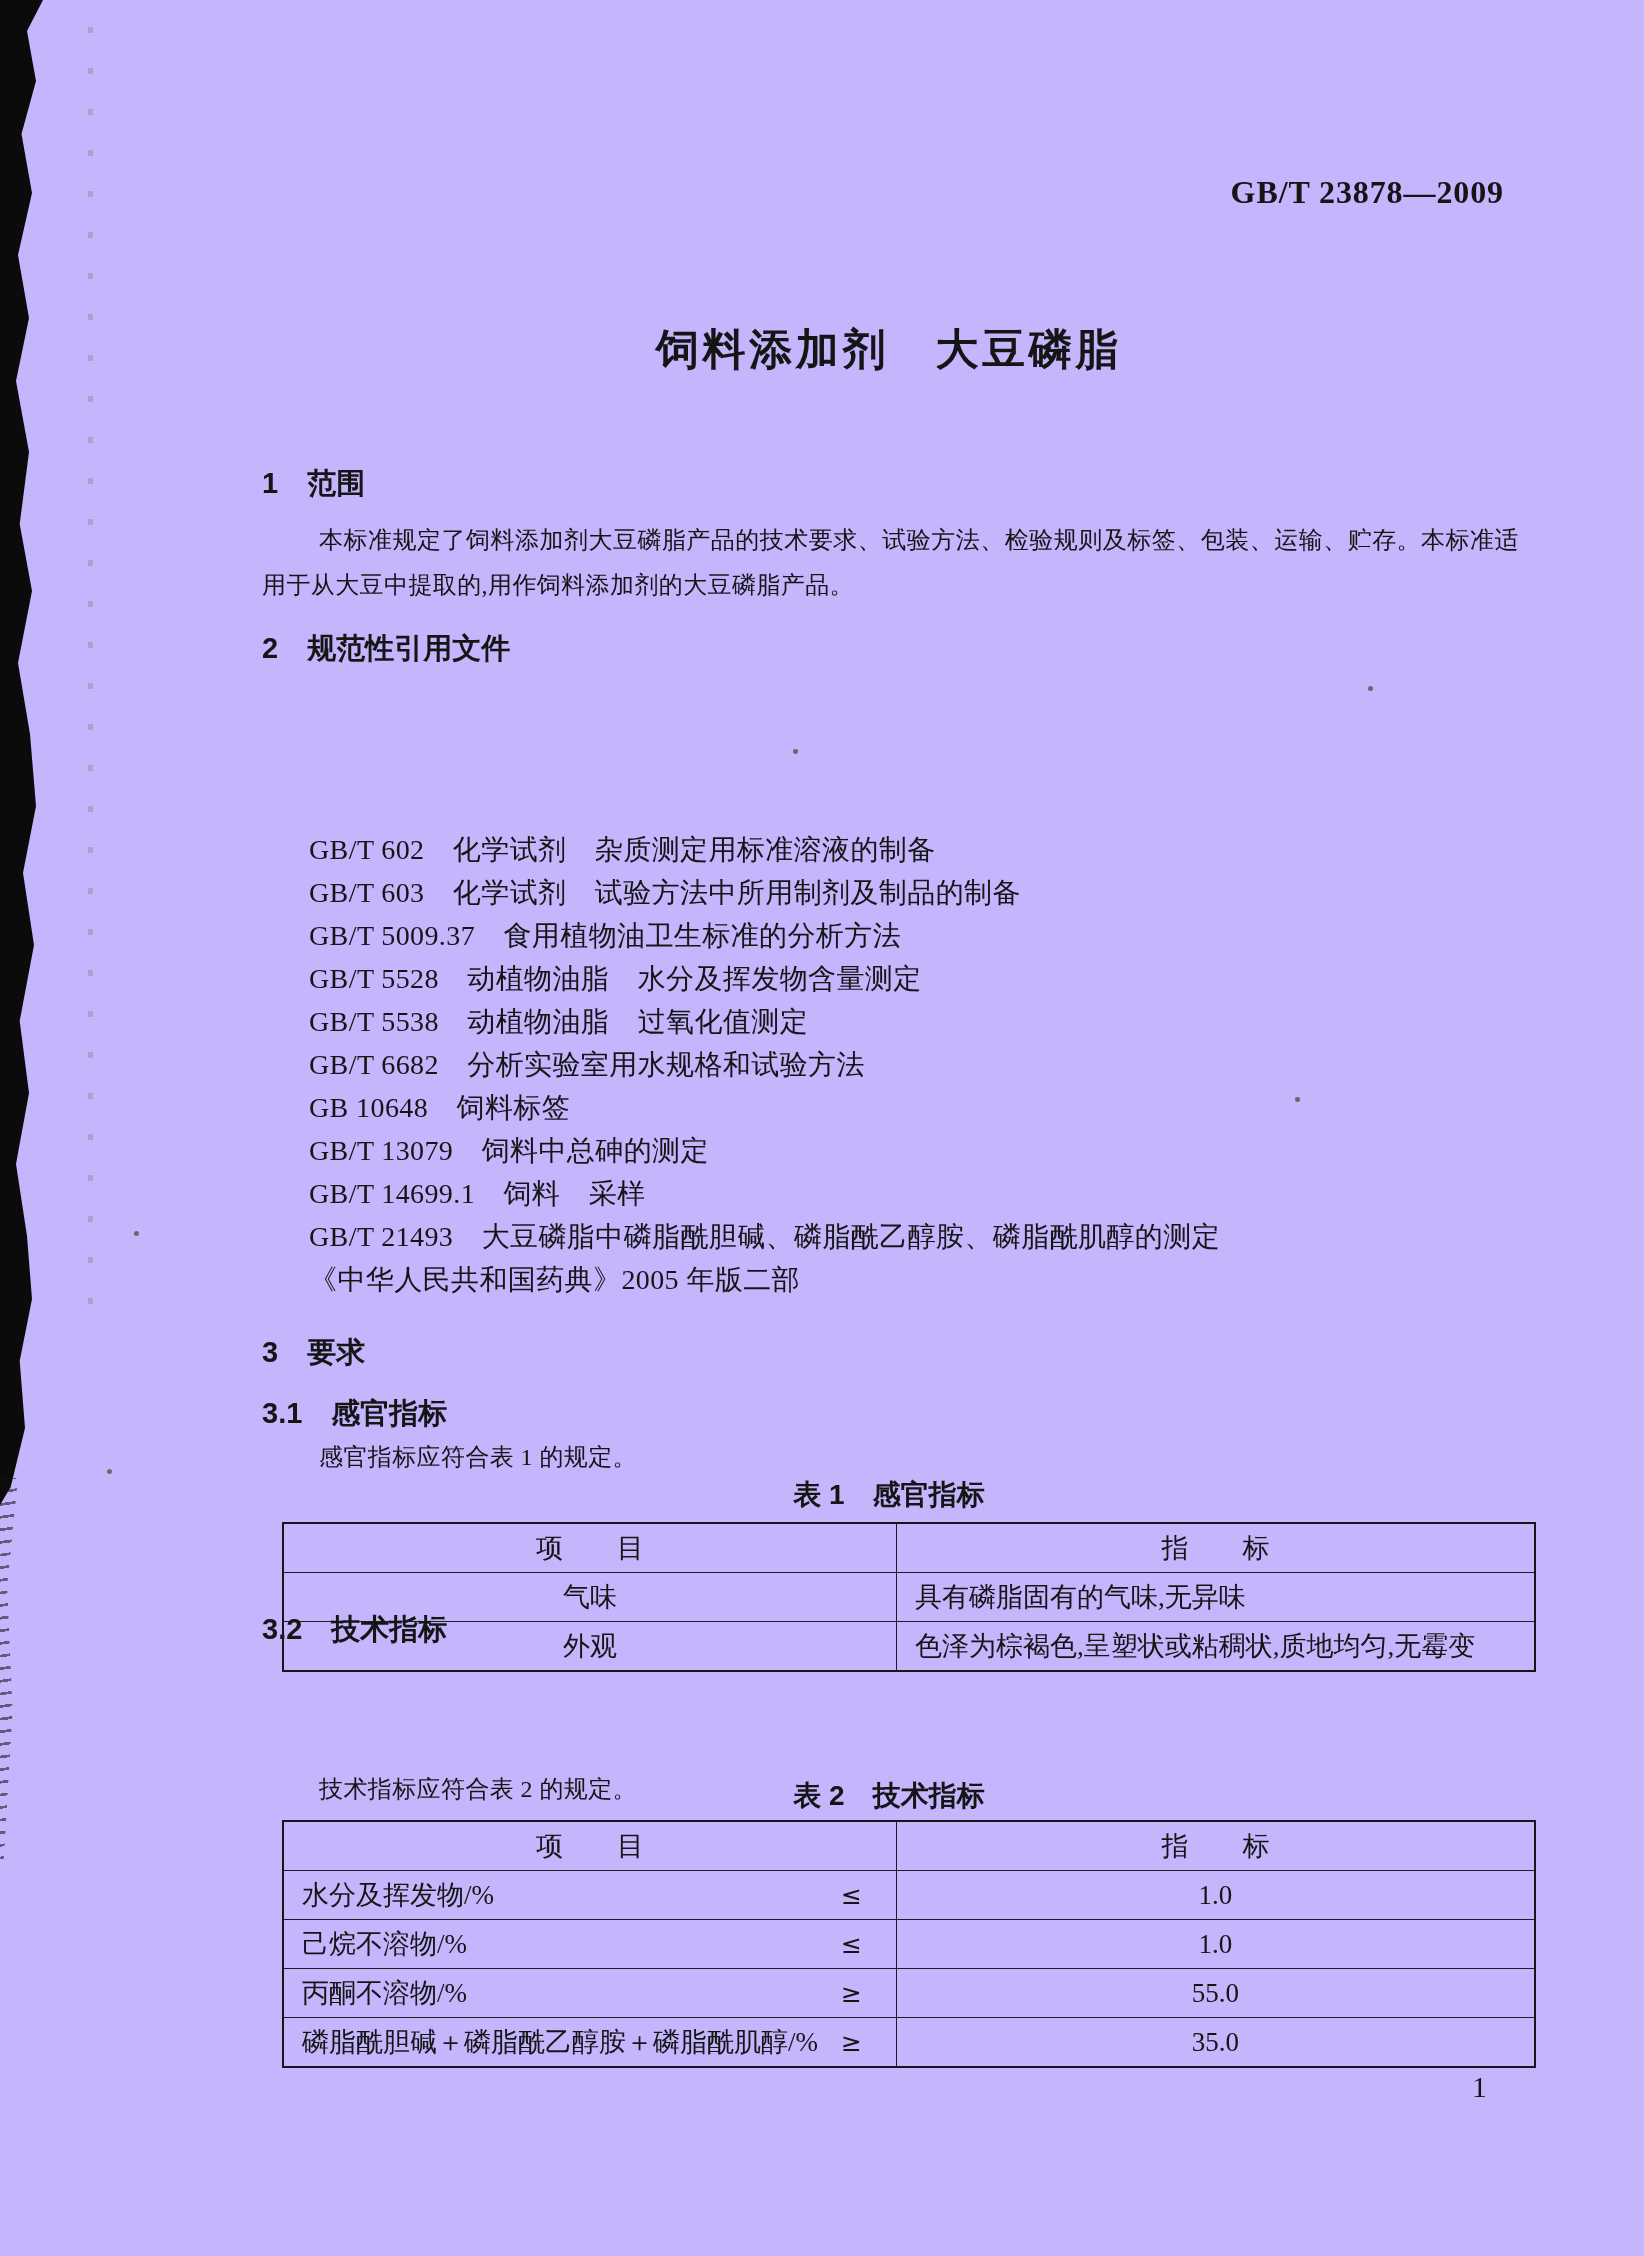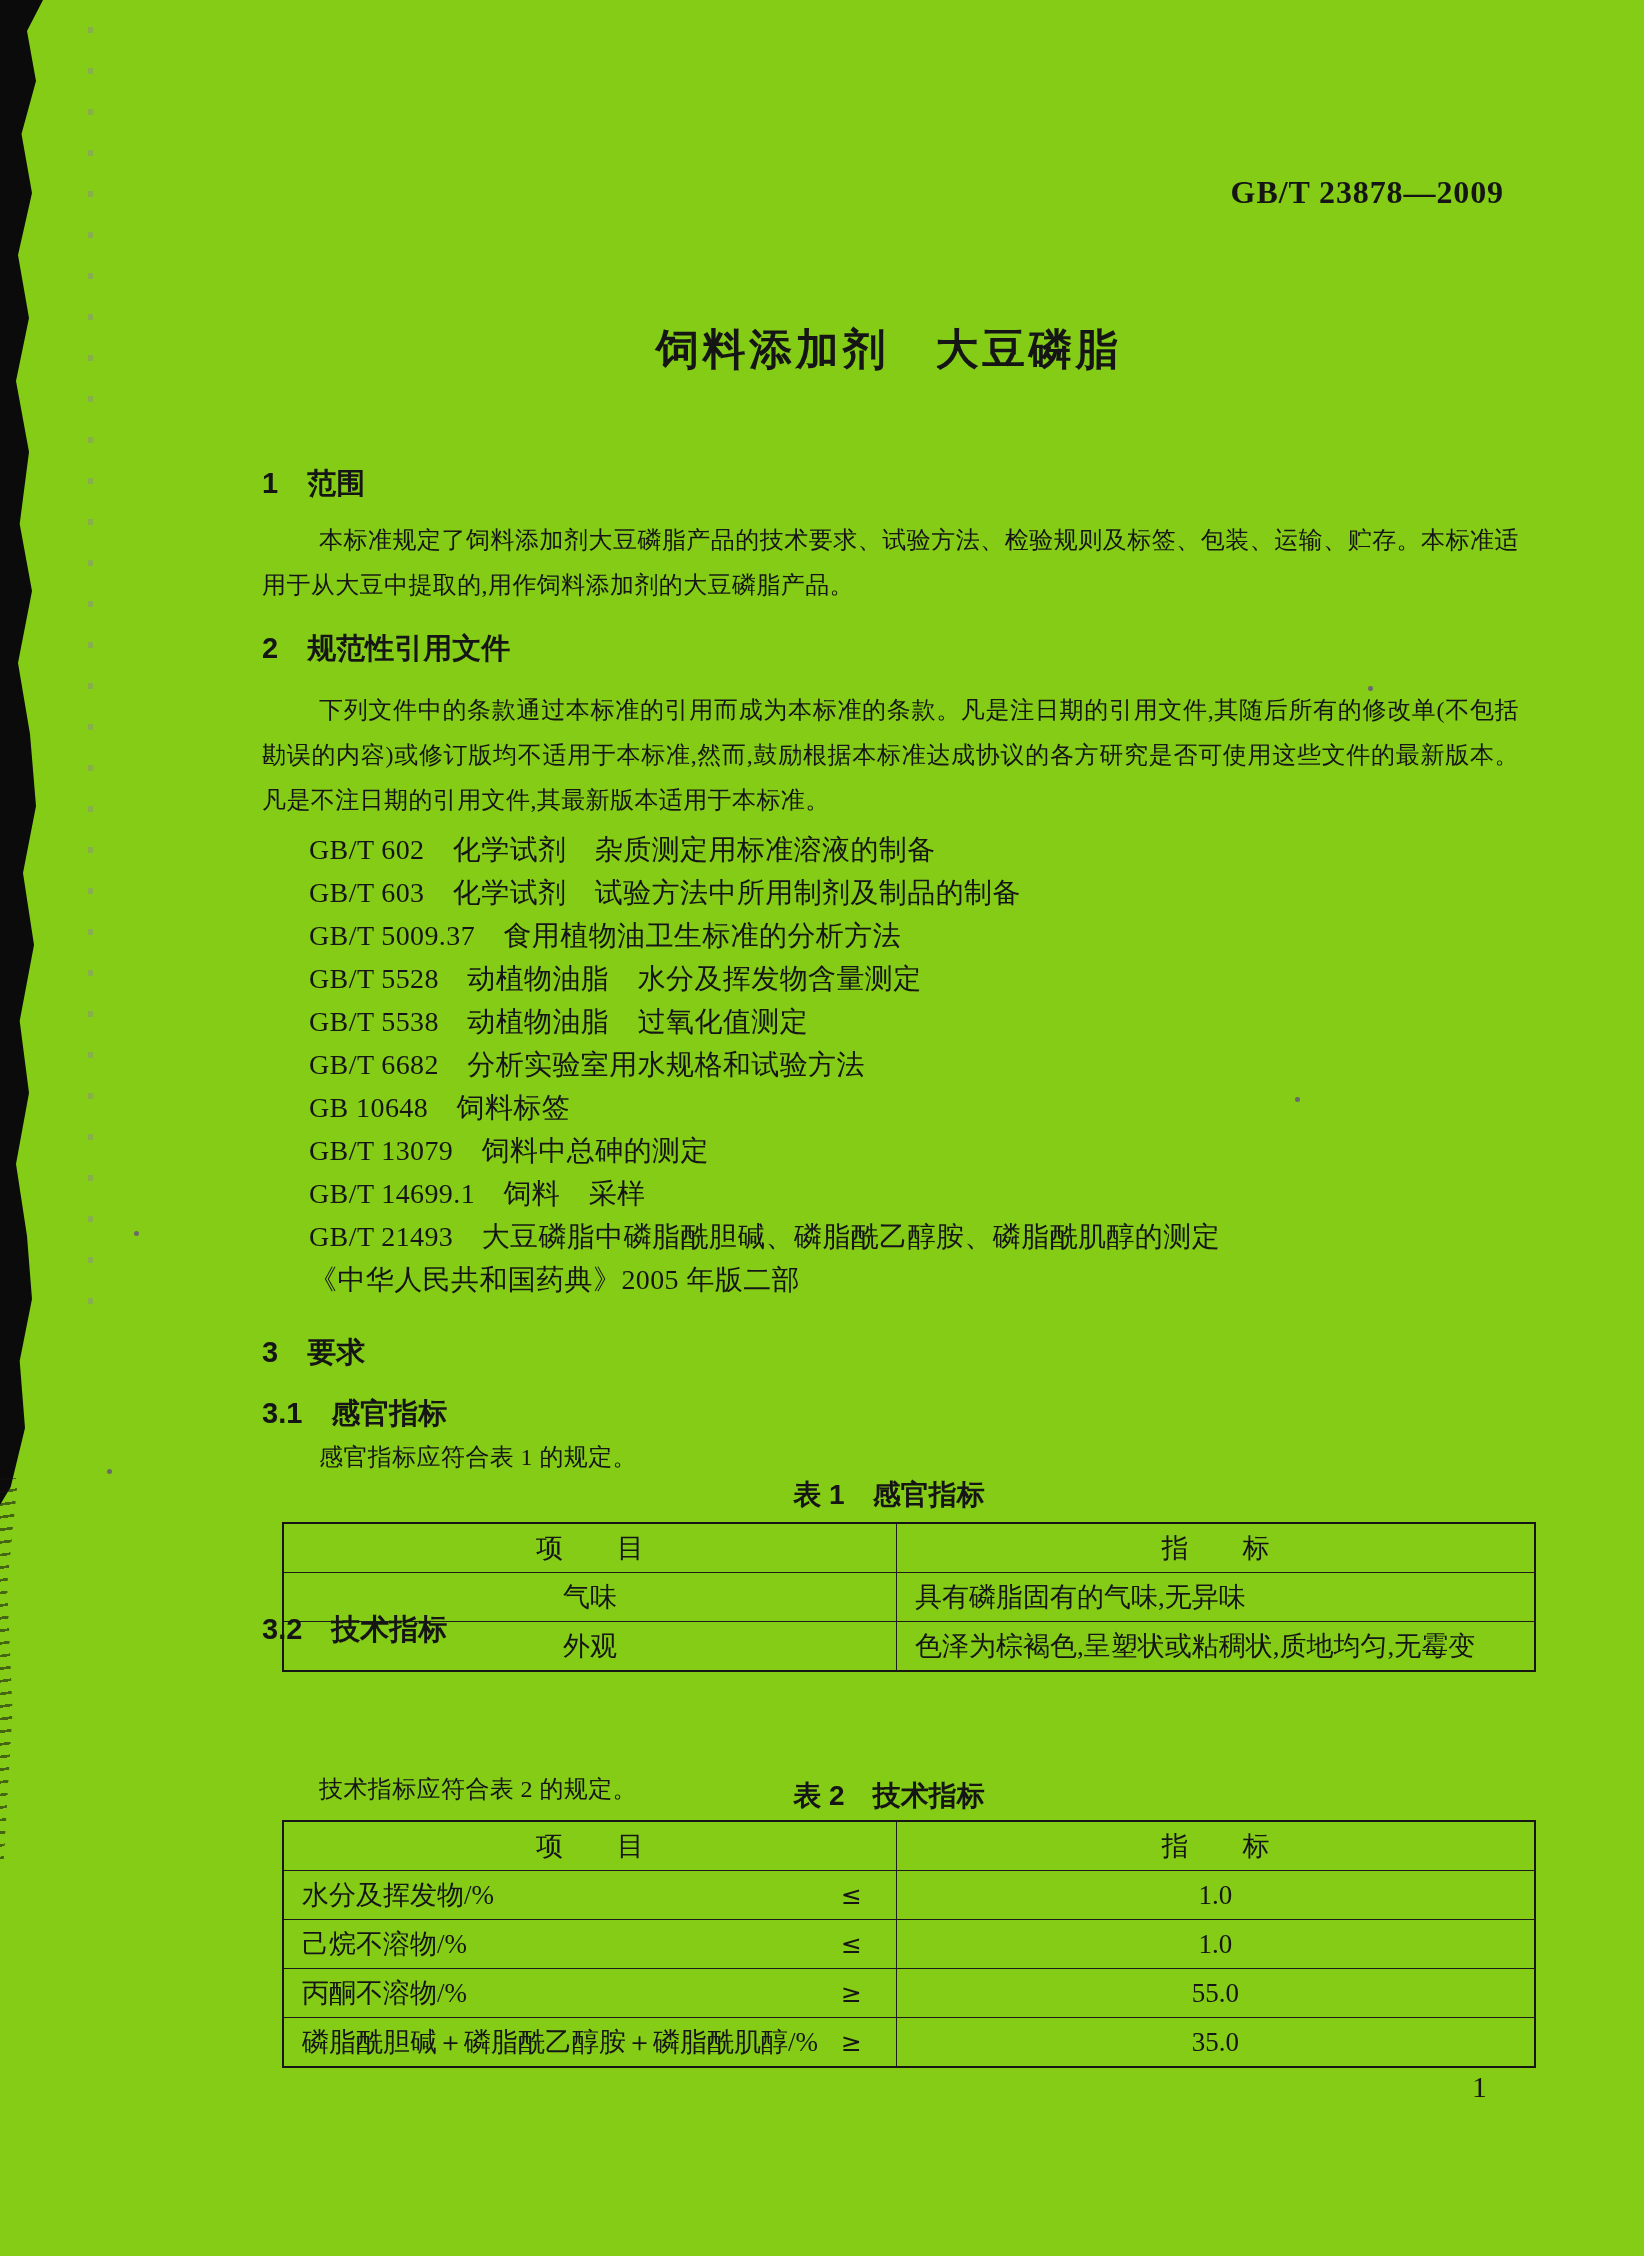--- a/index.html
+++ b/index.html
@@ -1,19 +1,19 @@
 <!DOCTYPE html>
 <html style="font-size:14.3px"><head>
 <meta charset="utf-8">
 <style>
   html,body{margin:0;padding:0;background:#ffffff;}
   .page{
     position:relative;
     width:1644px;height:2257px;
-    background:#84cc16;
+    background:#c4b5fd;
     overflow:hidden;
     color:#151515;
     font-family:"Liberation Serif","DejaVu Serif",serif;
   }
   
   .scan-edge{
     position:absolute;left:0;top:0;width:47px;height:1505px;
     background:#0b0b0b;
     clip-path:polygon(0 0,43px 0,27px 31px,36px 81px,21.5px 134px,32px 193px,18px 255px,29px 318px,16px 381px,29px 452px,19.7px 524px,32px 591px,18px 663px,30px 734px,36px 806px,23px 873px,34px 945px,19.7px 1021px,29px 1093px,16px 1164px,27px 1236px,32px 1299px,19.7px 1361px,25px 1428px,10.7px 1487px,0 1505px);
   }
@@ -99,21 +99,20 @@
   <div class="speck" style="left:107px;top:1469px;width:5.4px;height:5.4px;"></div>
 
   <div class="code">GB/T 23878—2009</div>
 
   <div class="title">饲料添加剂　大豆磷脂</div>
 
   <div class="h-sec" style="top:464px;">1　范围</div>
   <div class="body-par" style="top:518px;">本标准规定了饲料添加剂大豆磷脂产品的技术要求、试验方法、检验规则及标签、包装、运输、贮存。本标准适用于从大豆中提取的,用作饲料添加剂的大豆磷脂产品。</div>
 
   <div class="h-sec" style="top:629px;">2　规范性引用文件</div>
-  <div class="body-par" style="top:688px;">下列文件中的条款通过本标准的引用而成为本标准的条款。凡是注日期的引用文件,其随后所有的修改单(不包括勘误的内容)或修订版均不适用于本标准,然而,鼓励根据本标准达成协议的各方研究是否可使用这些文件的最新版本。凡是不注日期的引用文件,其最新版本适用于本标准。</div>
 
   <div class="ref-list">
     <div>GB/T 602　化学试剂　杂质测定用标准溶液的制备</div>
     <div>GB/T 603　化学试剂　试验方法中所用制剂及制品的制备</div>
     <div>GB/T 5009.37　食用植物油卫生标准的分析方法</div>
     <div>GB/T 5528　动植物油脂　水分及挥发物含量测定</div>
     <div>GB/T 5538　动植物油脂　过氧化值测定</div>
     <div>GB/T 6682　分析实验室用水规格和试验方法</div>
     <div>GB 10648　饲料标签</div>
     <div>GB/T 13079　饲料中总砷的测定</div>

